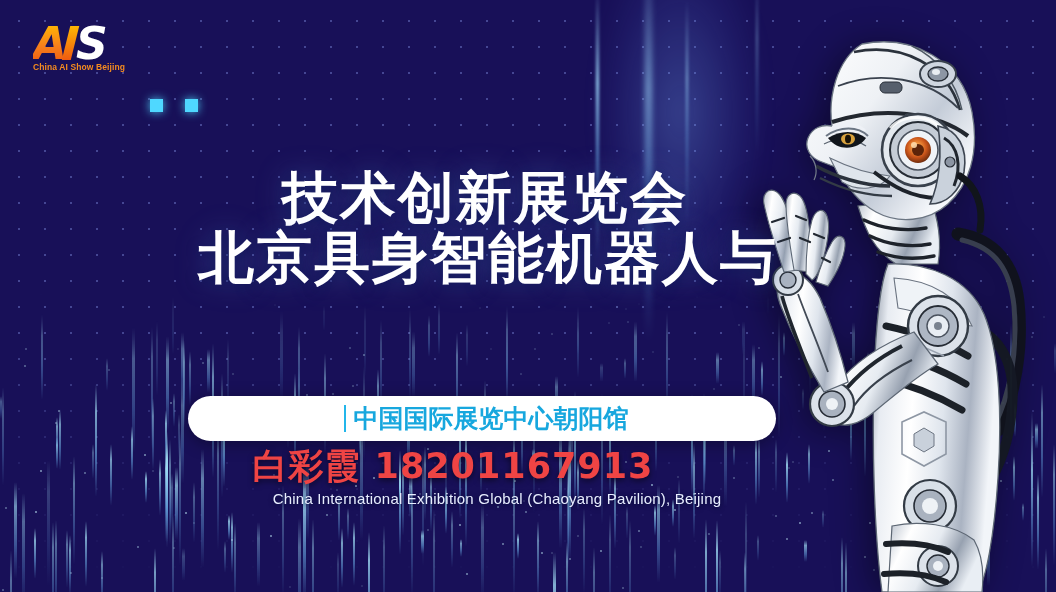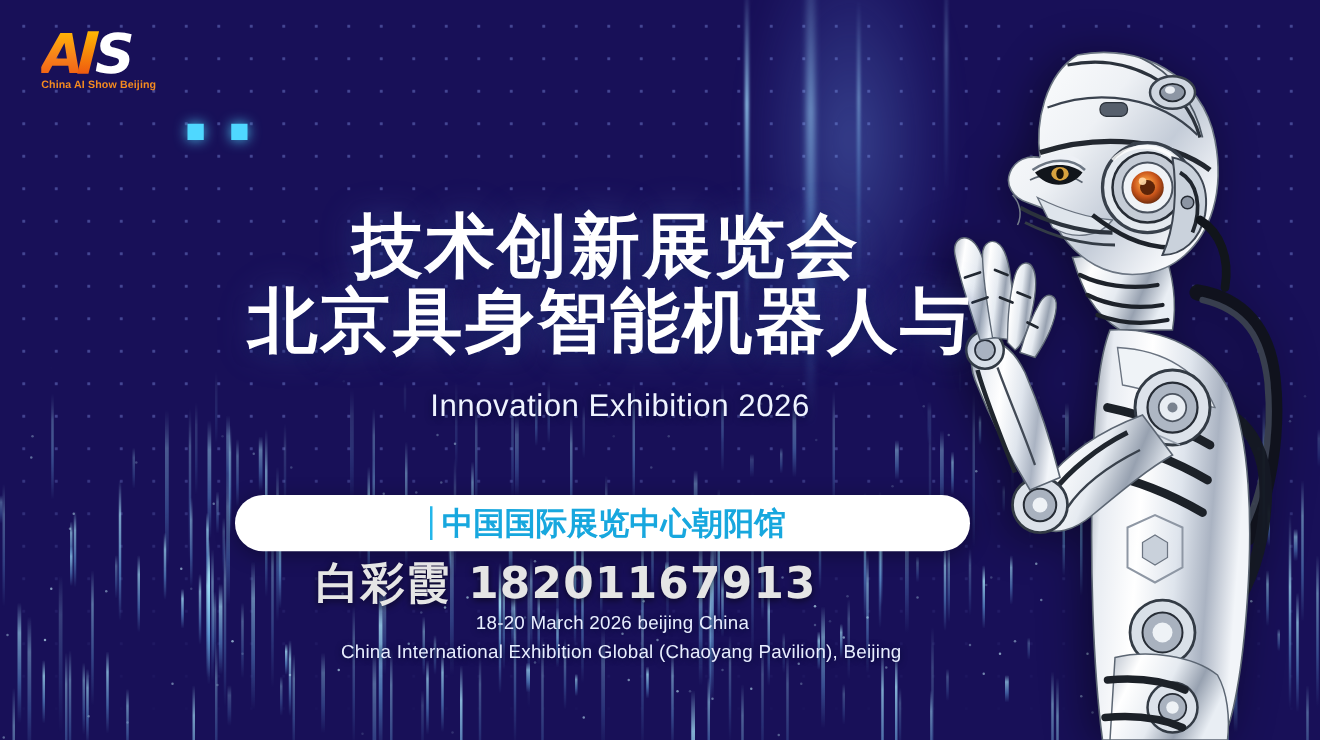--- a/index.html
+++ b/index.html
@@ -102,21 +102,21 @@
           display:flex; align-items:center; justify-content:center;
           box-shadow:0 3px 16px rgba(0,0,0,0.35); }
   .pill .date { font-size:25px; font-weight:bold; color:#18b4e9; letter-spacing:0px;
                 font-family:"DejaVu Sans", sans-serif; }
   .pill .divider { width:2px; height:27px; background:#23b6ea; margin:0 8px; }
   .pill .venue { font-size:25px; font-weight:bold; color:#17a7de; letter-spacing:0px;
                  font-family:"DejaVu Sans", sans-serif; }
 
   
   .contact { position:absolute; left:0; right:0; top:443px; text-align:center;
-             font-size:35px; font-weight:bold; color:#e5e5e5; letter-spacing:1px;
+             font-size:35px; font-weight:bold; color:#ef4444; letter-spacing:1px;
              font-family:"DejaVu Sans", sans-serif;
              text-shadow:0 2px 6px rgba(0,0,0,0.6); padding-right:150px; }
   .contact .name { margin-right:14px; }
 
   
   .bottomen { position:absolute; left:0; right:0; top:487px; text-align:center; pointer-events:none; }
   .bottomen .ln { font-size:15px; color:#e8eeff; line-height:1.55; letter-spacing:0.2px;
                   font-family:"Liberation Sans", sans-serif;
                   text-shadow:0 1px 5px rgba(5,10,50,0.9); }
   .bottomen .ln.e1 { padding-right:76px; }
@@ -680,30 +680,28 @@
     <span class="sep"></span>
     <span class="sep"></span>
   </div>
 
   <div class="title">
     <div class="ln l2">技术创新展览会</div>
     <div class="ln l1">北京具身智能机器人与</div>
   </div>
 
   <div class="subtitle">
-    <div class="ln s2">Innovation Exhibition 2026</div>
   </div>
 
   <div class="pill">
     <span class="divider"></span>
     <span class="venue">中国国际展览中心朝阳馆</span>
   </div>
 
   <div class="contact">
     <span class="name">白彩霞</span><span class="phone">18201167913</span>
   </div>
 
   <div class="bottomen">
-    <div class="ln e1">18-20 March 2026 beijing China</div>
     <div class="ln e2">China International Exhibition Global (Chaoyang Pavilion), Beijing</div>
   </div>
 
 </div>
 
 </body></html>

